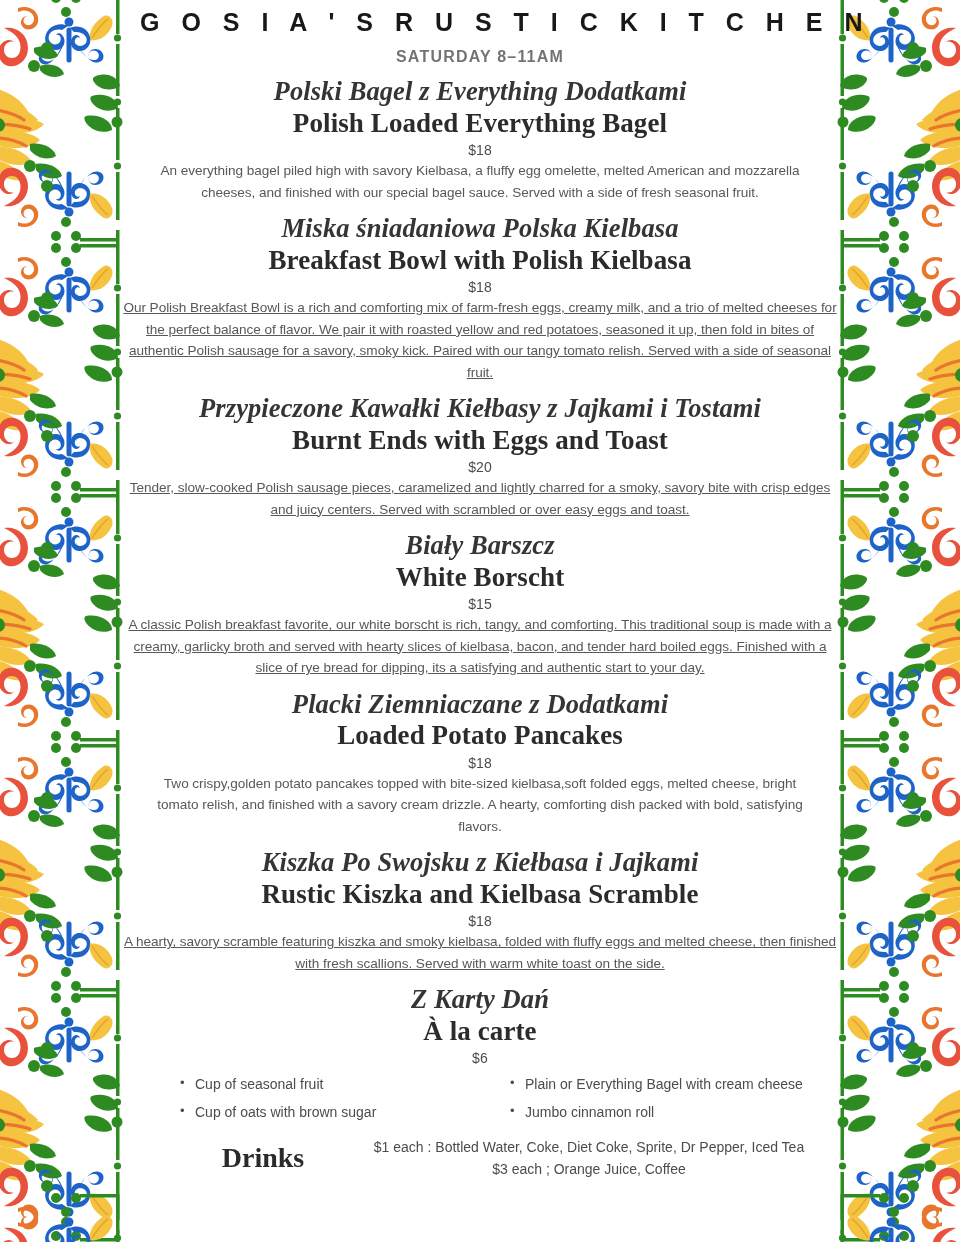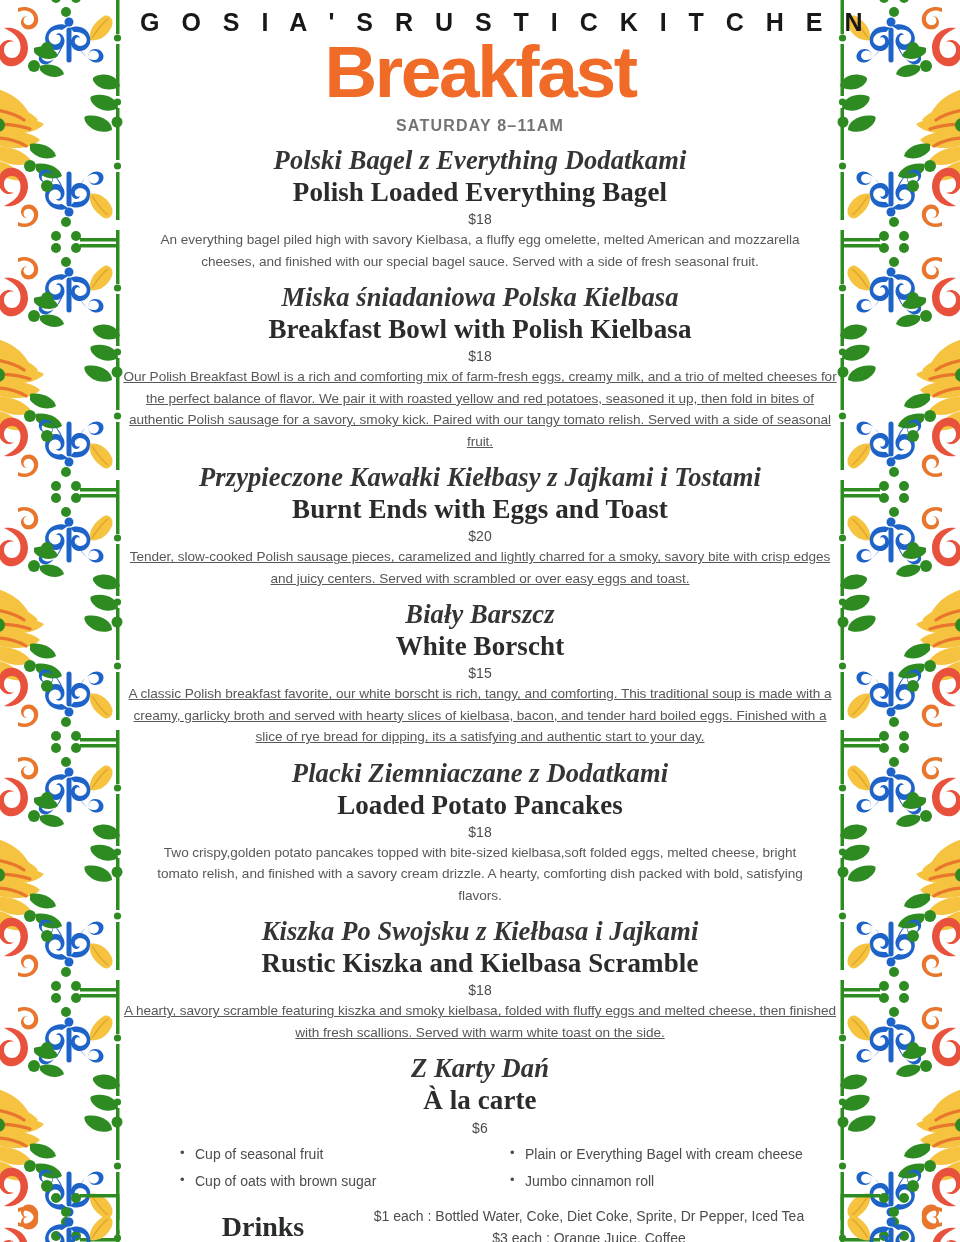--- a/index.html
+++ b/index.html
@@ -293,21 +293,20 @@
       <use href="#tileUnit" y="492"></use>
       <use href="#tileUnit" y="742"></use>
       <use href="#tileUnit" y="992"></use>
       <use href="#tileUnit" y="1192"></use>
     </svg>
   </div>
 
   <div id="content">
 
     <div class="brand">G O S I A ' S   R U S T I C   K I T C H E N</div>
-    <div class="bigtitle">Breakfast</div>
     <div class="daypart">SATURDAY 8–11AM</div>
 
     <div class="item">
       <div class="pl-name">Polski Bagel z Everything Dodatkami</div>
       <div class="en-name">Polish Loaded Everything Bagel</div>
       <div class="price">$18</div>
       <div class="desc">An everything bagel piled high with savory Kielbasa, a fluffy egg omelette, melted American and mozzarella cheeses, and finished with our special bagel sauce.  Served with a side of fresh seasonal fruit.</div>
     </div>
 
     <div class="item">

